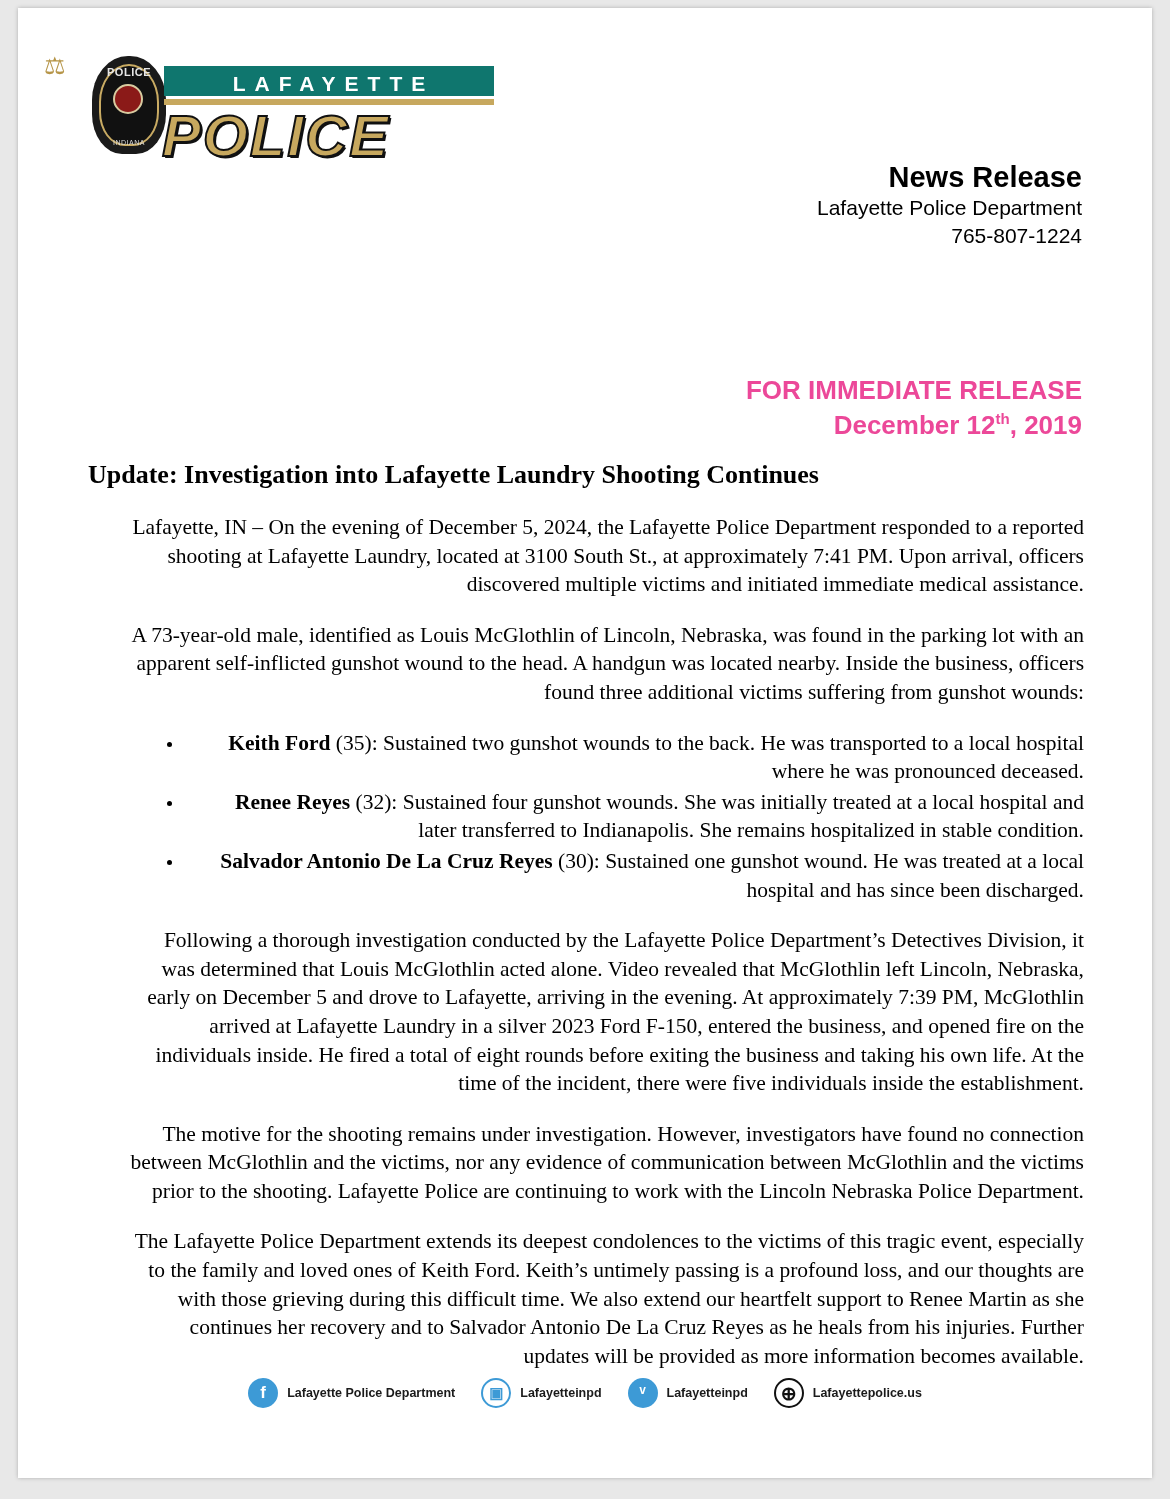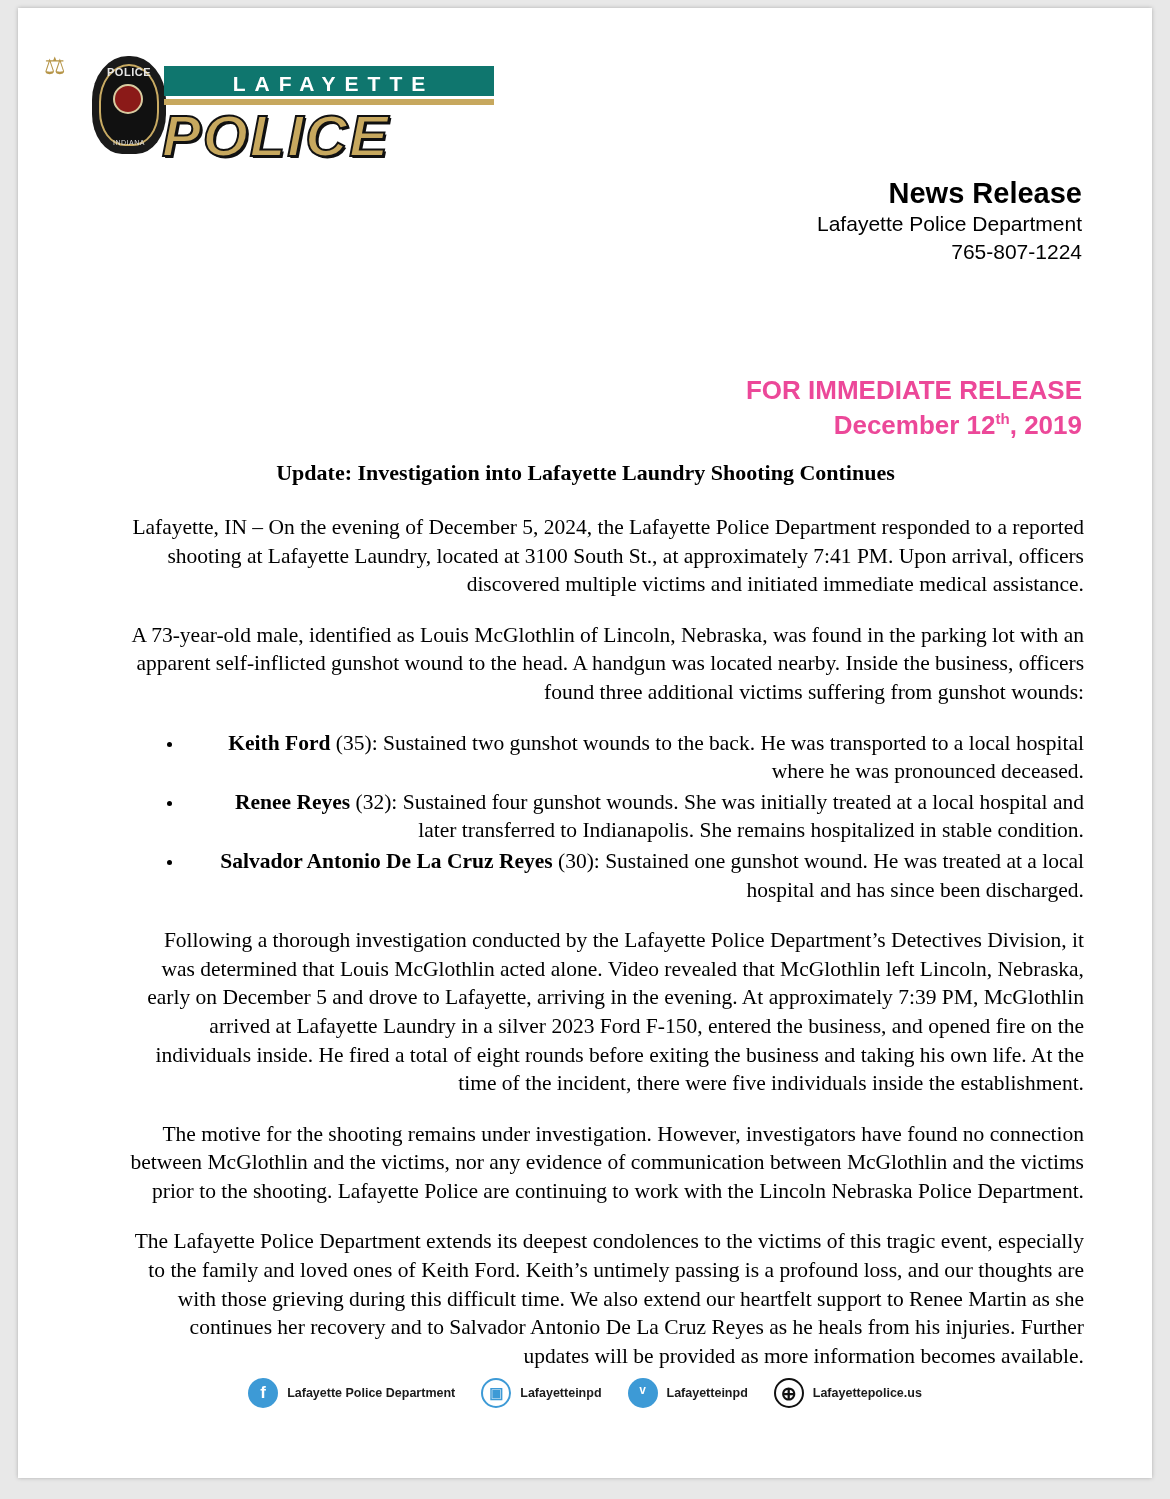--- a/index.html
+++ b/index.html
@@ -130,21 +130,21 @@
     letter-spacing: 2px;
     color: #c7a85e;
     -webkit-text-stroke: 2px #111;
     text-shadow: 2px 2px 0 #111;
   }
 
   
   .release-block {
     position: absolute;
     right: 70px;
-    top: 168px;
+    top: 152px;
     width: 560px;
     text-align: right;
     font-family: "Liberation Sans", sans-serif;
     color: #000;
   }
   .release-title {
     font-size: 29px;
     font-weight: bold;
     line-height: 1.18;
   }
@@ -171,24 +171,24 @@
     color: #ec4899;
   }
   .immediate sup { font-size: 15px; }
 
   
   .headline {
     position: absolute;
     left: 70px;
     top: 452px;
     width: 995px;
-    text-align: center;
+    text-align: left;
     font-family: "Liberation Serif", serif;
     font-weight: bold;
-    font-size: 22px;
+    font-size: 26px;
   }
   .body {
     position: absolute;
     left: 108px;
     top: 505px;
     width: 958px;
     font-size: 21.5px;
     line-height: 1.33;
     color: #000;
     text-align: right;

